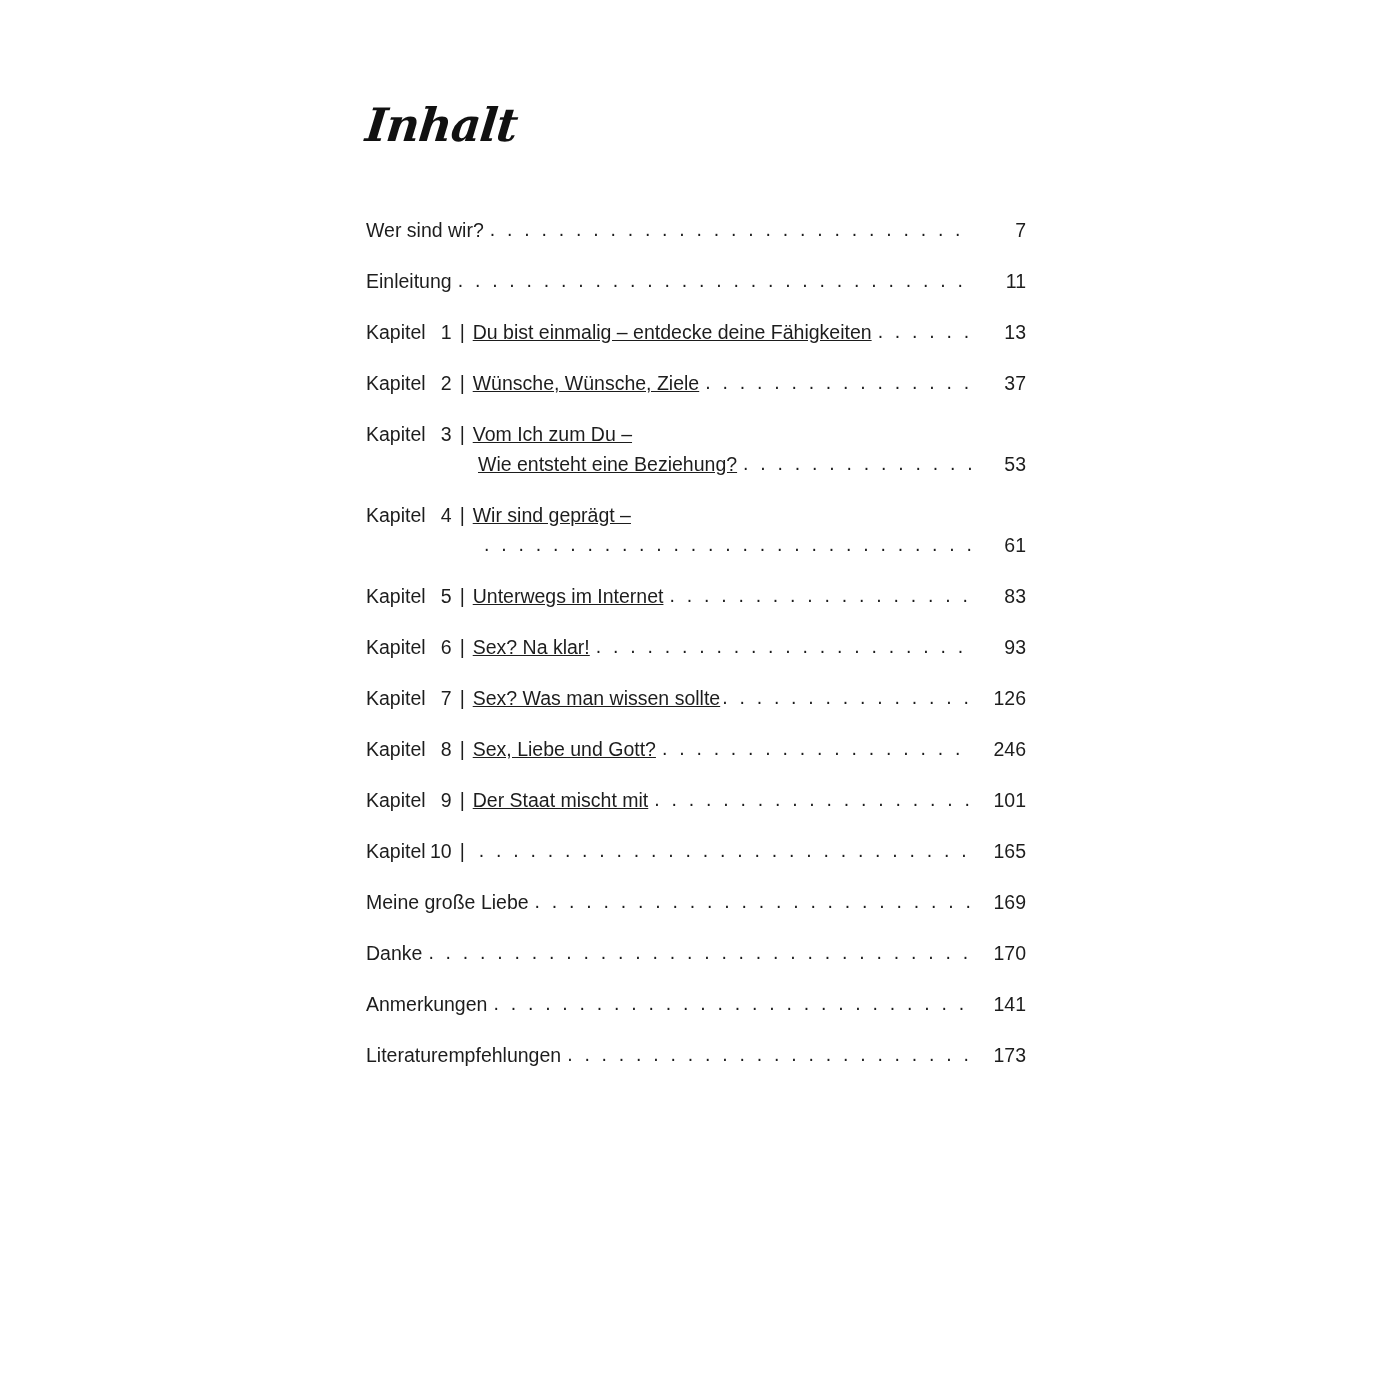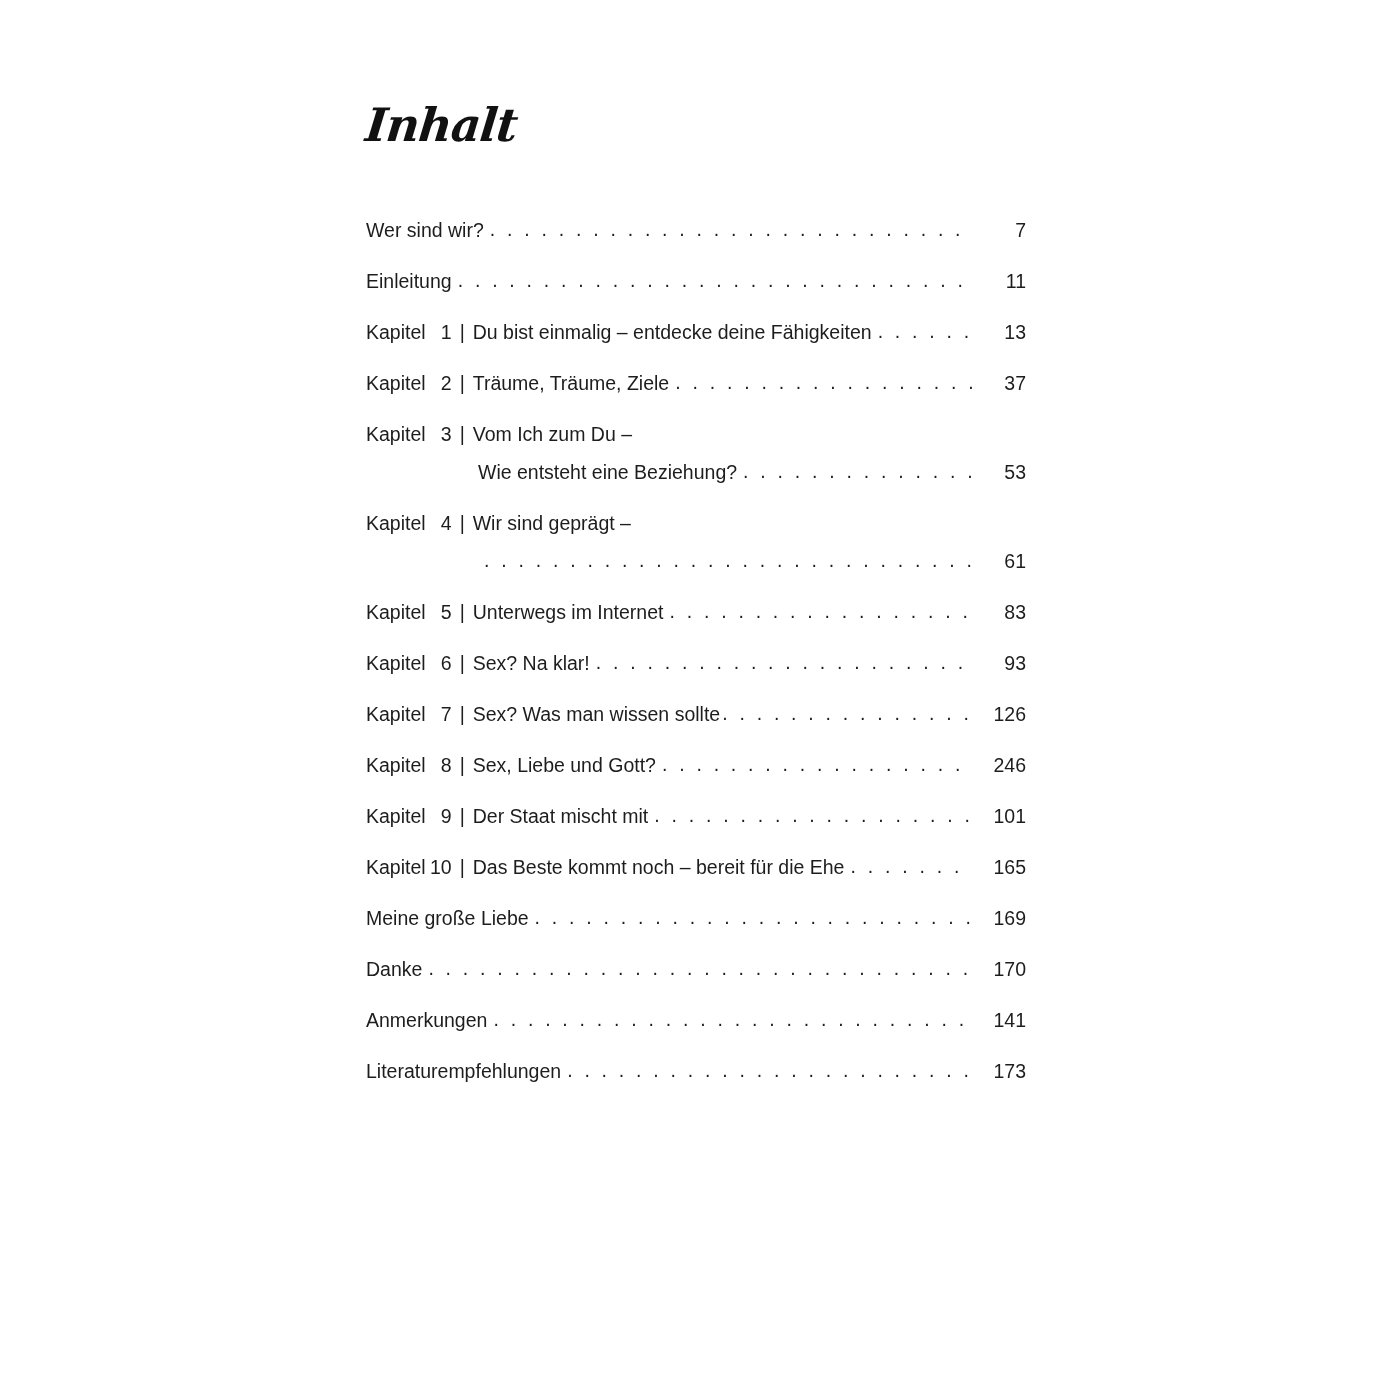--- a/index.html
+++ b/index.html
@@ -44,41 +44,42 @@
   }
   .entry-line {
     display: flex;
     align-items: baseline;
     width: 100%;
     font-size: 19.5px;
     line-height: 30px;
     color: #1d1d1d;
   }
   .entry-line.second {
-    margin-top: 8px;
+    margin-top: 0;
     align-items: center;
   }
   .lbl-kapitel {
     white-space: pre;
     flex: 0 0 auto;
   }
   .num-kapitel {
     white-space: pre;
     flex: 0 0 auto;
     text-align: right;
     width: 26px;
   }
   .bar {
     flex: 0 0 auto;
     padding: 0 8px 0 8px;
     color: #1d1d1d;
   }
   .title-text {
     flex: 0 0 auto;
     white-space: pre;
+    text-decoration: underline;
   }
   .indent {
     flex: 0 0 auto;
     width: 112px;
   }
   .dots {
     flex: 1 1 auto;
     margin: 0 8px 0 6px;
     overflow: hidden;
     white-space: nowrap;
@@ -141,21 +142,21 @@
         <span class="dots">. . . . . . . . . . . . . . . . . . . . . . . . . . . . . . . . . . . . . . . . . . . . . . . . . . . . . . . . . . . . . .</span>
         <span class="pagenum">13</span>
       </div>
     </div>
 
     <div class="toc-entry">
       <div class="entry-line">
         <span class="lbl-kapitel">Kapitel</span>
         <span class="num-kapitel">2</span>
         <span class="bar">|</span>
-        <span class="title-text">Träume, Träume, Ziele</span>
+        <span class="title-text">Wünsche, Wünsche, Ziele</span>
         <span class="dots">. . . . . . . . . . . . . . . . . . . . . . . . . . . . . . . . . . . . . . . . . . . . . . . . . . . . . . . . . . . . . .</span>
         <span class="pagenum">37</span>
       </div>
     </div>
 
     <div class="toc-entry">
       <div class="entry-line">
         <span class="lbl-kapitel">Kapitel</span>
         <span class="num-kapitel">3</span>
         <span class="bar">|</span>
@@ -238,21 +239,20 @@
         <span class="dots">. . . . . . . . . . . . . . . . . . . . . . . . . . . . . . . . . . . . . . . . . . . . . . . . . . . . . . . . . . . . . .</span>
         <span class="pagenum">101</span>
       </div>
     </div>
 
     <div class="toc-entry">
       <div class="entry-line">
         <span class="lbl-kapitel">Kapitel</span>
         <span class="num-kapitel">10</span>
         <span class="bar">|</span>
-        <span class="title-text">Das Beste kommt noch – bereit für die Ehe</span>
         <span class="dots">. . . . . . . . . . . . . . . . . . . . . . . . . . . . . . . . . . . . . . . . . . . . . . . . . . . . . . . . . . . . . .</span>
         <span class="pagenum">165</span>
       </div>
     </div>
 
     <div class="toc-entry">
       <div class="entry-line">
         <span class="plain-label">Meine große Liebe</span>
         <span class="dots">. . . . . . . . . . . . . . . . . . . . . . . . . . . . . . . . . . . . . . . . . . . . . . . . . . . . . . . . . . . . . .</span>
         <span class="pagenum">169</span>

